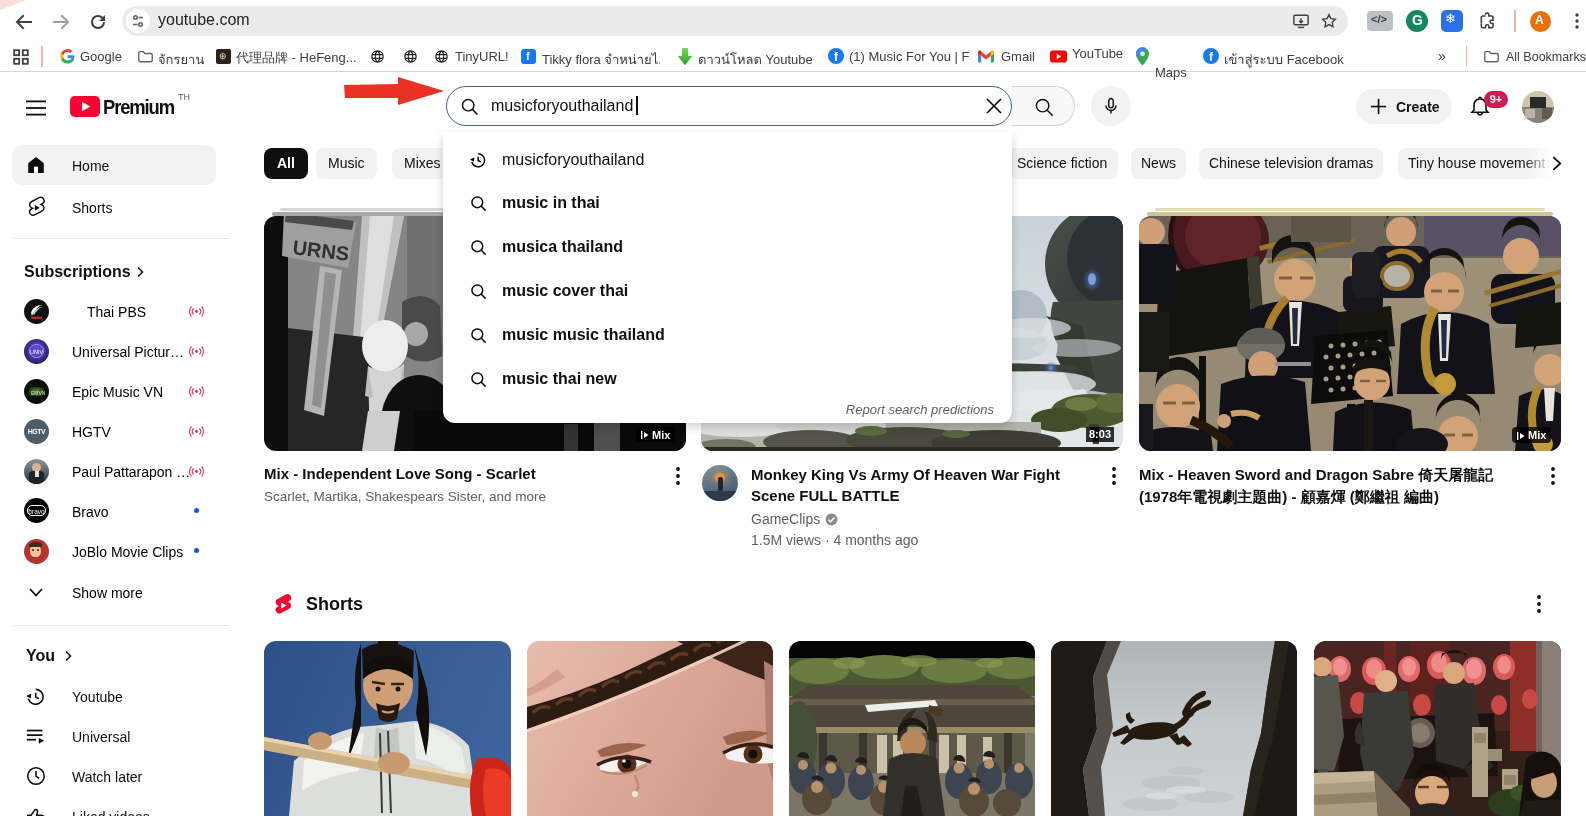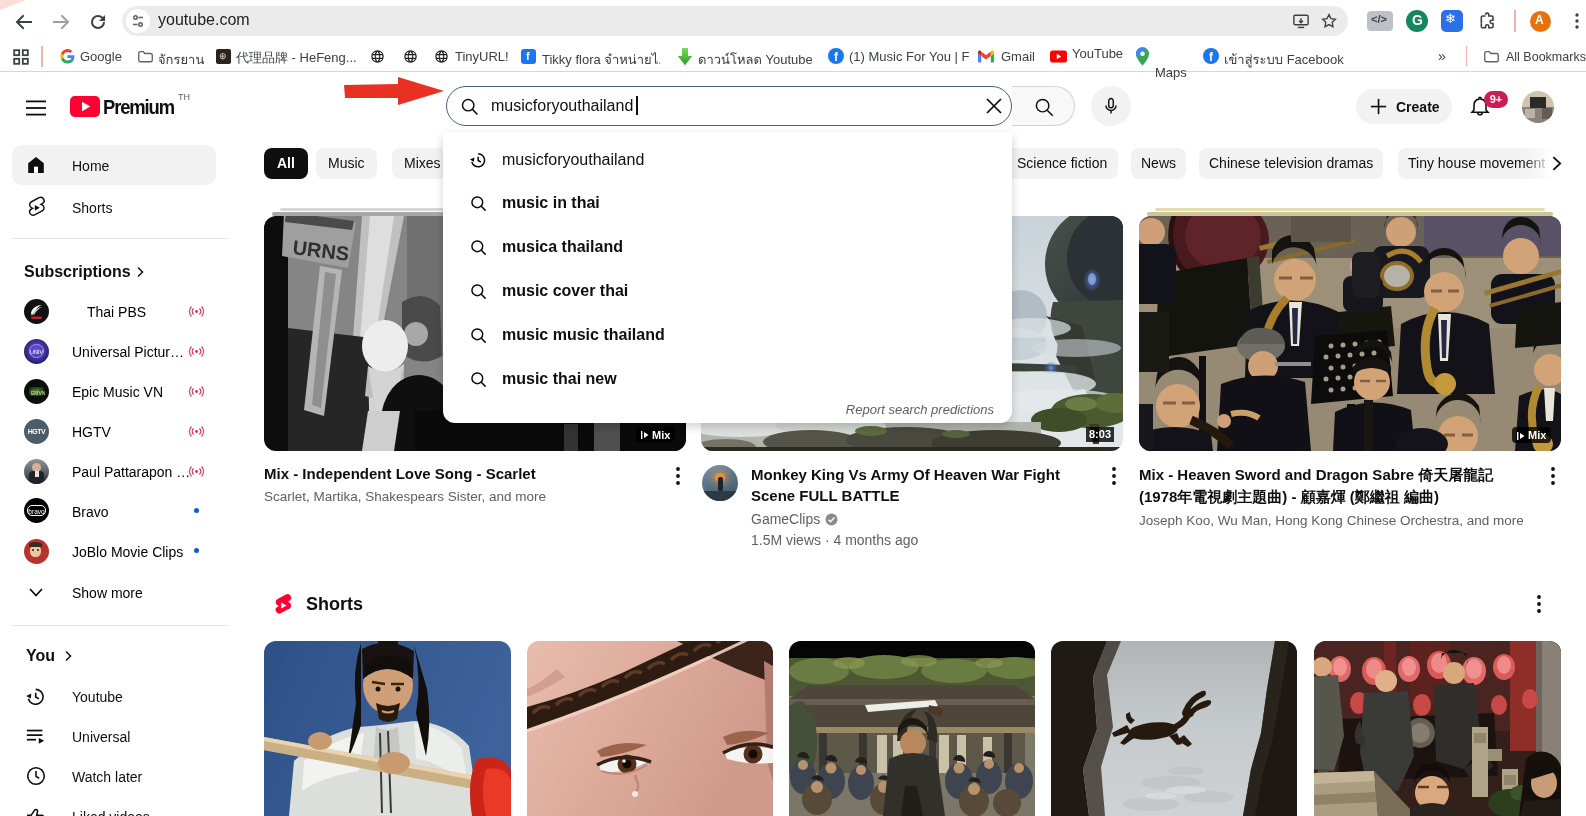--- a/index.html
+++ b/index.html
@@ -611,21 +611,20 @@
       <rect x="0" y="188" width="14" height="47" fill="#17171c"></rect>
     </svg>
   </div>
   <div class="abs" style="left:1512px;top:427px;width:39px;height:16px;border-radius:4px;background:rgba(0,0,0,0.8);"></div>
   <svg class="abs" style="left:1517px;top:431.5px" width="9" height="8" viewBox="0 0 9 8" fill="#fff">
       <rect x="0" y="0" width="1.4" height="8"></rect>
       <polygon points="3,1 3,7 7.5,4"></polygon>
     </svg>
   <div class="abs" style="left:1528px;top:429px;font-size:11px;font-weight:bold;color:#fff;">Mix</div>
   <div class="abs" style="left:1139px;top:464px;width:400px;font-size:15px;font-weight:bold;color:#0f0f0f;line-height:21.5px;">Mix - Heaven Sword and Dragon Sabre 倚天屠龍記<br>(1978年電視劇主題曲) - 顧嘉煇 (鄭繼祖 編曲)</div>
-  <div class="abs" style="left:1139px;top:513px;font-size:13.5px;color:#606060;">Joseph Koo, Wu Man, Hong Kong Chinese Orchestra, and more</div>
   <svg class="abs" style="left:1547px;top:466px" width="12" height="20" viewBox="0 0 12 20" fill="#0f0f0f">
       <circle cx="6" cy="3" r="1.9"></circle>
       <circle cx="6" cy="10" r="1.9"></circle>
       <circle cx="6" cy="17" r="1.9"></circle>
     </svg>
 
   <svg class="abs" style="left:272px;top:592px" width="22" height="25" viewBox="0 0 24 27">
       <path d="M18.5 9.55l-1.26-.53 1.51-.86a3.94 3.94 0 0 0-3.69-6.97L6.1 5.92a3.94 3.94 0 0 0 .24 7.1l1.26.53-1.51.87a3.94 3.94 0 0 0 3.69 6.97l8.96-4.73a3.94 3.94 0 0 0-.24-7.1z" fill="#f03" transform="translate(0,1.5)"></path>
       <polygon points="10,9.7 15.8,13.1 10,16.5" fill="#fff" transform="translate(0,1.5)"></polygon>
     </svg>

